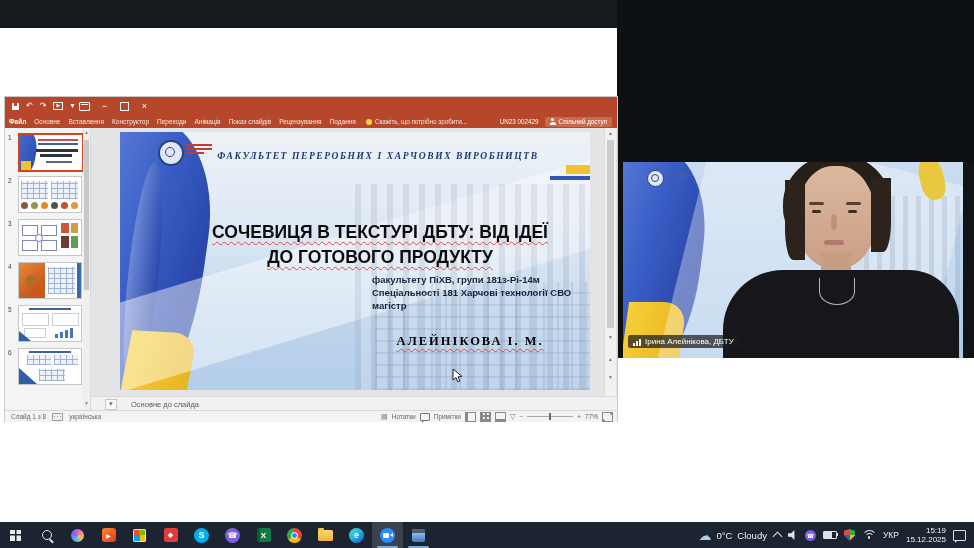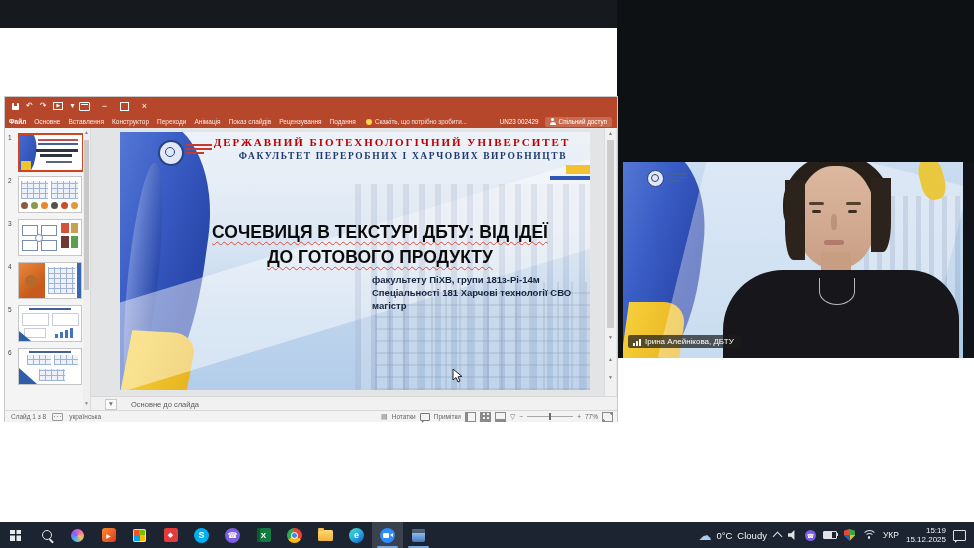--- a/index.html
+++ b/index.html
@@ -342,32 +342,32 @@
           </div>
         <div class="abs logo-lines" style="left:66px;top:12px;width:26px;">
           <i></i>
             <i></i>
             <i style="width:18px;"></i>
         </div>
 
         <div class="abs accent-y" style="left:446px;top:33px;width:24px;height:9px;"></div>
         <div class="abs accent-b" style="left:430px;top:44px;width:40px;height:4px;"></div>
 
-        <div class="abs serif sl-univ" style="left:78px;top:4px;width:388px;">ДЕРЖАВНИЙ БІОТЕХНОЛОГІЧНИЙ  УНІВЕРСИТЕТ</div>
-        <div class="abs serif sl-fac" style="left:89px;top:19px;width:388px;">ФАКУЛЬТЕТ ПЕРЕРОБНИХ І ХАРЧОВИХ ВИРОБНИЦТВ</div>
+        <div class="abs serif sl-fac" style="left:64px;top:19px;width:388px;font-style:italic;">ФАКУЛЬТЕТ ПЕРЕРОБНИХ І ХАРЧОВИХ ВИРОБНИЦТВ</div>
 
         <div class="abs sl-title" style="left:55px;top:90px;width:410px;">СОЧЕВИЦЯ В ТЕКСТУРІ ДБТУ: ВІД ІДЕЇ</div>
         <div class="abs sl-title" style="left:55px;top:115px;width:410px;">ДО ГОТОВОГО ПРОДУКТУ</div>
 
         <div class="abs sl-body" style="left:252px;top:141px;width:215px;">
           <div>факультету ПіХВ, групи 181з-Рі-14м</div>
           <div>Спеціальності 181 Харчові технології СВО</div>
           <div>магістр</div>
         </div>
 
+        <div class="abs serif sl-author" style="left:245px;top:202px;width:210px;">АЛЕЙНІКОВА  І. М.</div>
       </div>
 
       <div class="abs" id="slide-scroll">
         <span class="sarrow" style="top:2px;">▲</span>
         <span class="bar"></span>
         <span class="sarrow" style="top:206px;">▼</span>
         <span class="sarrow" style="top:228px;">▲</span>
         <span class="sarrow" style="top:246px;">▼</span>
       </div>
     </div>

